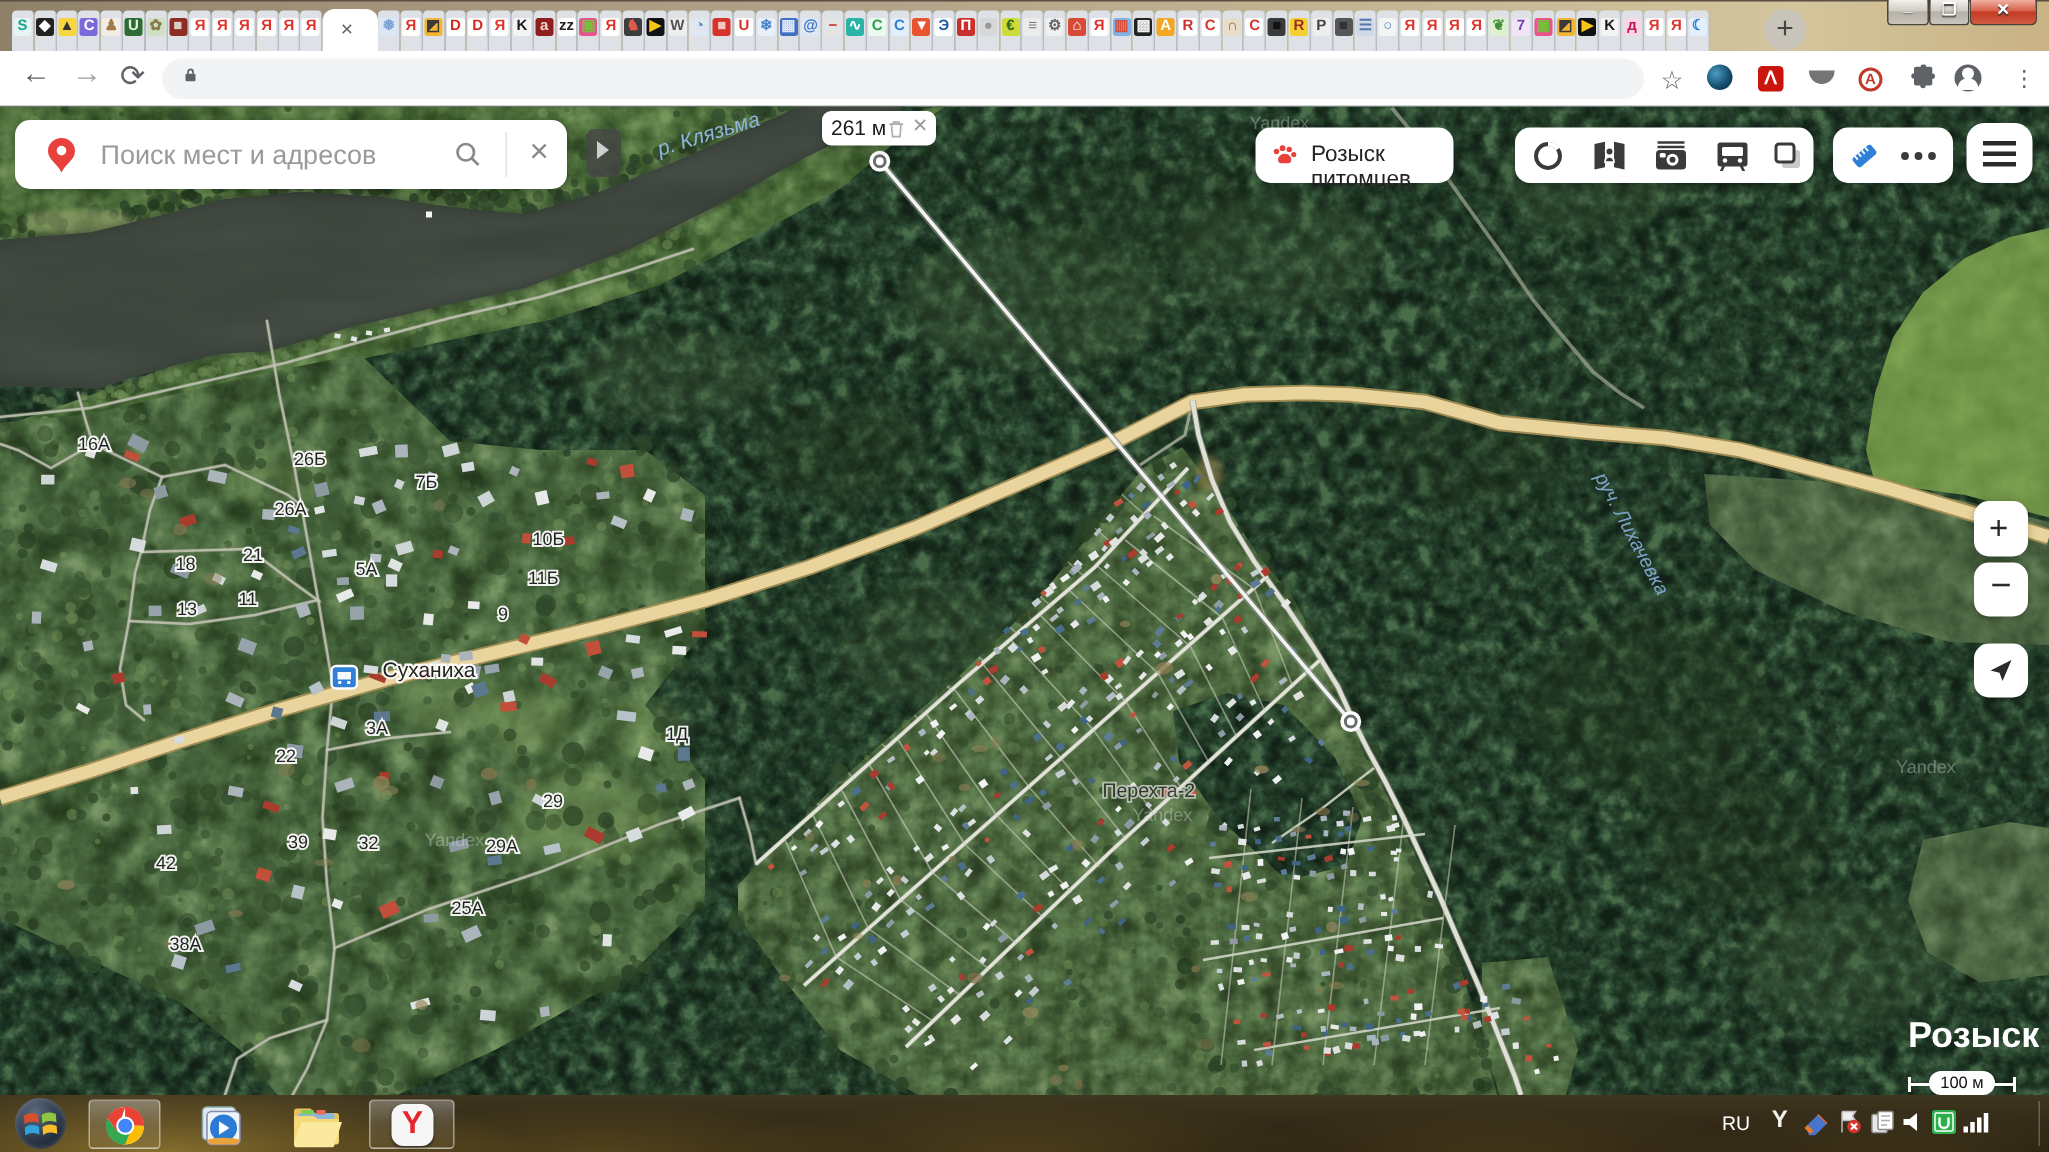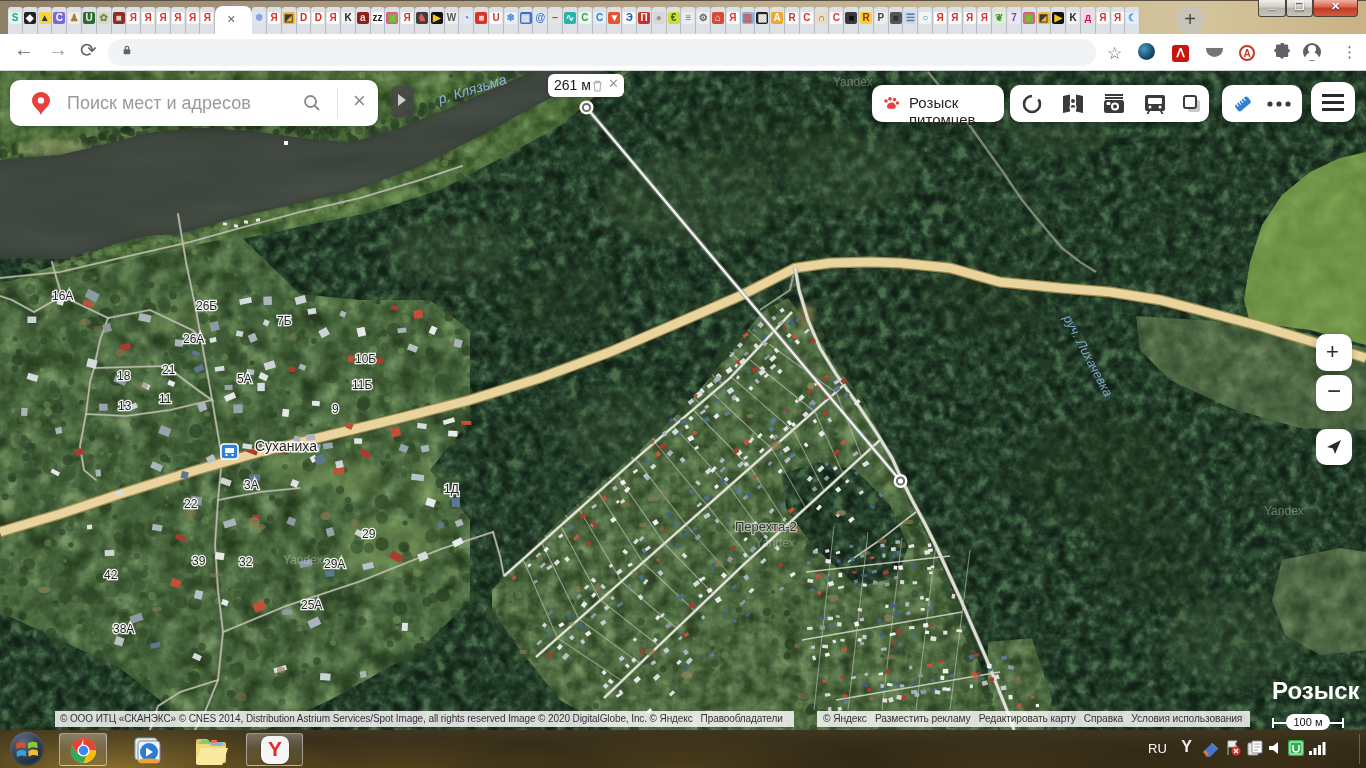--- a/index.html
+++ b/index.html
@@ -2616,21 +2616,21 @@
  </div>
  
  <div class="card" style="left:548px;top:3px;width:76px;height:23px;border-radius:6px">
    <span style="position:absolute;left:6px;top:3px;font-size:14px;color:#1a1a1a">261 м</span>
    <svg style="position:absolute;left:44px;top:6px" width="11" height="12" viewBox="0 0 12 13">
         <path d="M1 3h10M4 3V1.5h4V3M2.5 3l.8 9h5.4l.8-9" fill="none" stroke="#adadad" stroke-width="1.2"></path>
       </svg>
    <span style="position:absolute;left:60px;top:2px;font-size:13px;color:#9a9a9a">✕</span>
  </div>
  
- <div class="card" style="left:872px;top:14px;width:132px;height:37px">
+ <div class="card" style="left:837px;top:14px;width:132px;height:37px">
    <svg style="position:absolute;left:11px;top:11px" width="17" height="15" viewBox="0 0 17 15">
         <circle cx="3" cy="5" r="1.8" fill="#e8413c"></circle>
         <circle cx="7" cy="2.8" r="1.9" fill="#e8413c"></circle>
         <circle cx="11.5" cy="3.6" r="1.8" fill="#e8413c"></circle>
         <circle cx="14.5" cy="7" r="1.7" fill="#e8413c"></circle>
         <path d="M8.5 6.5c2.6 0 4.8 2.3 4.3 4.6-.4 2-2.4 1.7-4.3 1.7s-4 .3-4.4-1.7C3.6 8.8 5.9 6.5 8.5 6.5z" fill="#e8413c"></path>
       </svg>
    <span style="position:absolute;left:37px;top:9px;font-size:15px;color:#222">Розыск питомцев</span>
  </div>
  
@@ -2690,22 +2690,20 @@
       <span style="position:absolute;left:11px;top:2px;font-size:24px;color:#2a2a2a">−</span>
     </div>
  <div class="mapbtn" style="left:1316px;top:358px;width:36px;height:36px;border-radius:10px">
    <svg style="position:absolute;left:8px;top:8px" width="20" height="20" viewBox="0 0 20 20">
         <path d="M17 3L3 10l6 1.5L11 17z" fill="#2a2a2a"></path>
       </svg>
  </div>
  
  <div style="position:absolute;left:1272px;top:606px;font-size:24px;font-weight:bold;color:#fff">Розыск</div>
  
- <div class="cbar" style="left:55px;top:640px;width:739px;padding:0 5px">© ООО ИТЦ «СКАНЭКС» © CNES 2014, Distribution Astrium Services/Spot Image, all rights reserved Image © 2020 DigitalGlobe, Inc. © Яндекс&nbsp;&nbsp;&nbsp;Правообладатели</div>
- <div class="cbar" style="left:817px;top:640px;width:433px;padding:0 6px;font-size:10.2px">© Яндекс&nbsp;&nbsp; Разместить рекламу&nbsp;&nbsp; Редактировать карту&nbsp;&nbsp; Справка&nbsp;&nbsp; Условия использования</div>
  
  <div style="position:absolute;left:1272px;top:646px;width:72px;height:12px">
    <div style="position:absolute;left:0;top:5px;width:72px;height:2px;background:#fff;box-shadow:0 0 2px rgba(0,0,0,0.5)"></div>
    <div style="position:absolute;left:0;top:1px;width:2px;height:10px;background:#fff"></div>
    <div style="position:absolute;right:0;top:1px;width:2px;height:10px;background:#fff"></div>
    <div style="position:absolute;left:14px;top:-3px;width:44px;height:16px;background:#fff;border-radius:8px;font-size:11px;text-align:center;line-height:16px;color:#111">100 м</div>
  </div>
 </div>
 <div id="taskbar">
  <div style="position:absolute;left:0;top:0;width:100%;height:100%;background:

